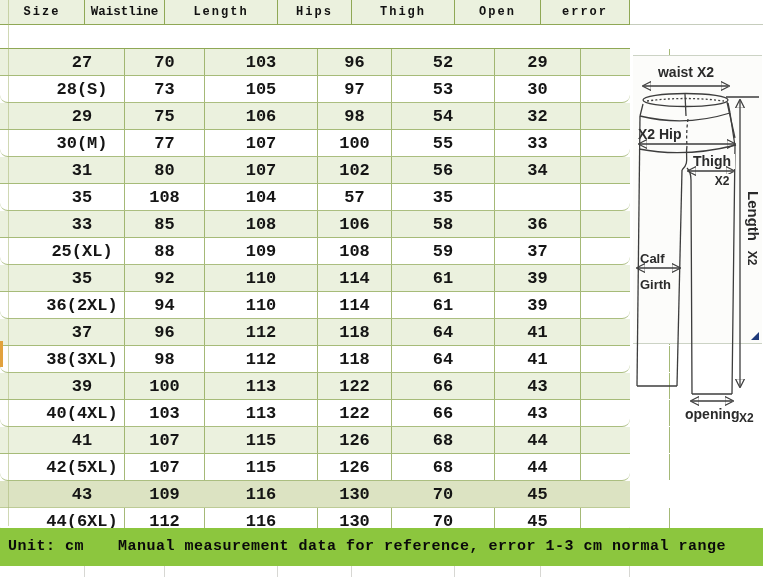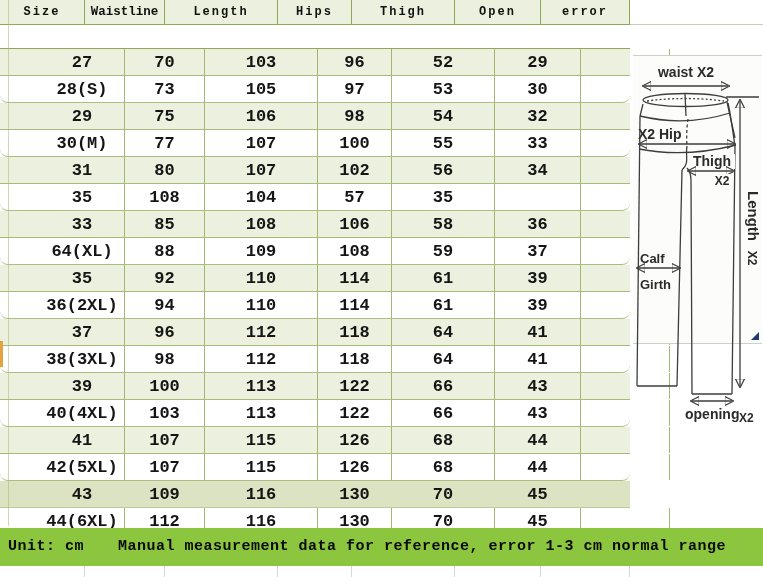--- a/index.html
+++ b/index.html
@@ -127,21 +127,21 @@
         <div class="grid-row trow alt">
           <div class="cell">33</div>
           <div class="cell">85</div>
           <div class="cell">108</div>
           <div class="cell">106</div>
           <div class="cell">58</div>
           <div class="cell">36</div>
           <div class="cell"></div>
         </div>
         <div class="grid-row trow plain">
-          <div class="cell">64(XL)</div>
+          <div class="cell">25(XL)</div>
           <div class="cell">88</div>
           <div class="cell">109</div>
           <div class="cell">108</div>
           <div class="cell">59</div>
           <div class="cell">37</div>
           <div class="cell"></div>
         </div>
         <div class="grid-row trow alt">
           <div class="cell">35</div>
           <div class="cell">92</div>

